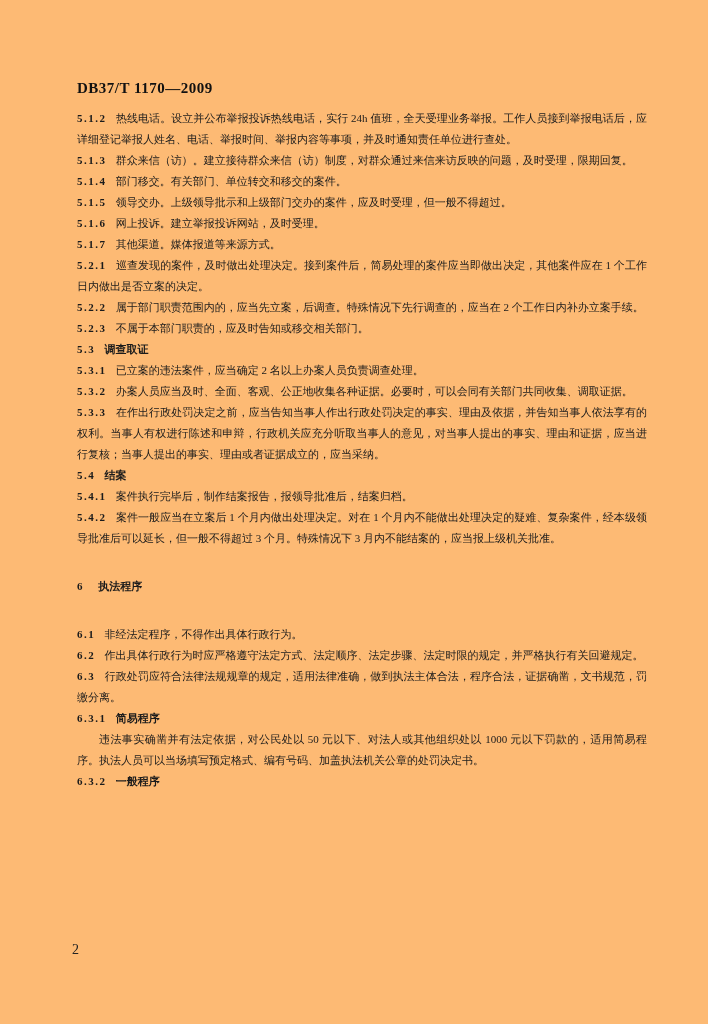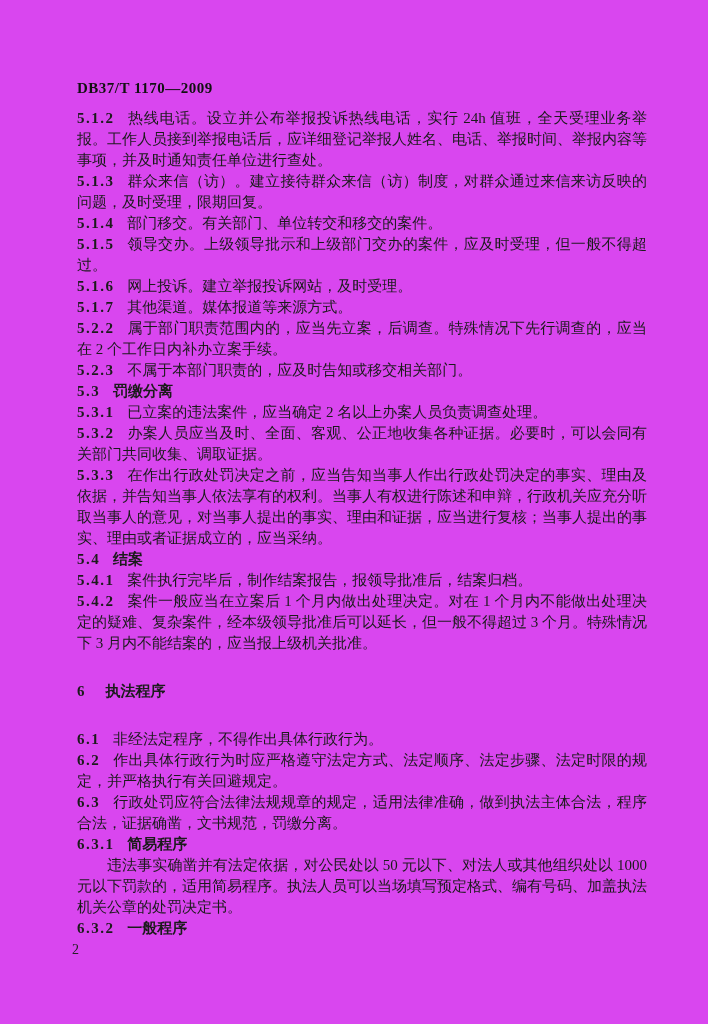--- a/index.html
+++ b/index.html
@@ -4,41 +4,41 @@
 <style>
   html, body {
     margin: 0;
     padding: 0;
     background: #ffffff;
   }
   .scan-page {
     position: relative;
     width: 708px;
     height: 1024px;
-    background: #d946ef;
+    background: #fdba74;
     overflow: hidden;
     font-family: "Liberation Serif", "DejaVu Serif", serif;
     color: #1b1b1b;
   }
   .content {
     position: absolute;
     top: 80px;
     left: 77px;
     width: 570px;
   }
   .doc-header {
     font-weight: bold;
     font-size: 15px;
     letter-spacing: 0.5px;
     margin: 0 0 11px 0;
     color: #111;
   }
   .doc-body p.block {
     margin: 0;
-    font-size: 15px;
+    font-size: 11px;
     line-height: 21px;
     text-align: justify;
     text-justify: inter-character;
   }
   .block .num {
     font-weight: bold;
     letter-spacing: 1.5px;
     margin-right: 0.85em;
     white-space: nowrap;
   }
@@ -70,23 +70,24 @@
 <div class="scan-page">
   <div class="content">
     <p class="doc-header">DB37/T 1170—2009</p>
     <div class="doc-body">
         <p class="block clause"><span class="num">5.1.2</span><span class="txt">热线电话。设立并公布举报投诉热线电话，实行 24h 值班，全天受理业务举报。工作人员接到举报电话后，应详细登记举报人姓名、电话、举报时间、举报内容等事项，并及时通知责任单位进行查处。</span></p>
         <p class="block clause"><span class="num">5.1.3</span><span class="txt">群众来信（访）。建立接待群众来信（访）制度，对群众通过来信来访反映的问题，及时受理，限期回复。</span></p>
         <p class="block clause"><span class="num">5.1.4</span><span class="txt">部门移交。有关部门、单位转交和移交的案件。</span></p>
         <p class="block clause"><span class="num">5.1.5</span><span class="txt">领导交办。上级领导批示和上级部门交办的案件，应及时受理，但一般不得超过。</span></p>
         <p class="block clause"><span class="num">5.1.6</span><span class="txt">网上投诉。建立举报投诉网站，及时受理。</span></p>
         <p class="block clause"><span class="num">5.1.7</span><span class="txt">其他渠道。媒体报道等来源方式。</span></p>
+        <p class="block clause"><span class="num">5.2.1</span><span class="txt">巡查发现的案件，及时做出处理决定。接到案件后，简易处理的案件应当即做出决定，其他案件应在 1 个工作日内做出是否立案的决定。</span></p>
         <p class="block clause"><span class="num">5.2.2</span><span class="txt">属于部门职责范围内的，应当先立案，后调查。特殊情况下先行调查的，应当在 2 个工作日内补办立案手续。</span></p>
         <p class="block clause"><span class="num">5.2.3</span><span class="txt">不属于本部门职责的，应及时告知或移交相关部门。</span></p>
-        <p class="block heading"><span class="num">5.3</span><span class="txt">罚缴分离</span></p>
+        <p class="block heading"><span class="num">5.3</span><span class="txt">调查取证</span></p>
         <p class="block clause"><span class="num">5.3.1</span><span class="txt">已立案的违法案件，应当确定 2 名以上办案人员负责调查处理。</span></p>
         <p class="block clause"><span class="num">5.3.2</span><span class="txt">办案人员应当及时、全面、客观、公正地收集各种证据。必要时，可以会同有关部门共同收集、调取证据。</span></p>
         <p class="block clause"><span class="num">5.3.3</span><span class="txt">在作出行政处罚决定之前，应当告知当事人作出行政处罚决定的事实、理由及依据，并告知当事人依法享有的权利。当事人有权进行陈述和申辩，行政机关应充分听取当事人的意见，对当事人提出的事实、理由和证据，应当进行复核；当事人提出的事实、理由或者证据成立的，应当采纳。</span></p>
         <p class="block heading"><span class="num">5.4</span><span class="txt">结案</span></p>
         <p class="block clause"><span class="num">5.4.1</span><span class="txt">案件执行完毕后，制作结案报告，报领导批准后，结案归档。</span></p>
         <p class="block clause"><span class="num">5.4.2</span><span class="txt">案件一般应当在立案后 1 个月内做出处理决定。对在 1 个月内不能做出处理决定的疑难、复杂案件，经本级领导批准后可以延长，但一般不得超过 3 个月。特殊情况下 3 月内不能结案的，应当报上级机关批准。</span></p>
         <p class="block chapter"><span class="num">6</span><span class="txt">执法程序</span></p>
         <p class="block clause"><span class="num">6.1</span><span class="txt">非经法定程序，不得作出具体行政行为。</span></p>
         <p class="block clause"><span class="num">6.2</span><span class="txt">作出具体行政行为时应严格遵守法定方式、法定顺序、法定步骤、法定时限的规定，并严格执行有关回避规定。</span></p>
         <p class="block clause"><span class="num">6.3</span><span class="txt">行政处罚应符合法律法规规章的规定，适用法律准确，做到执法主体合法，程序合法，证据确凿，文书规范，罚缴分离。</span></p>

